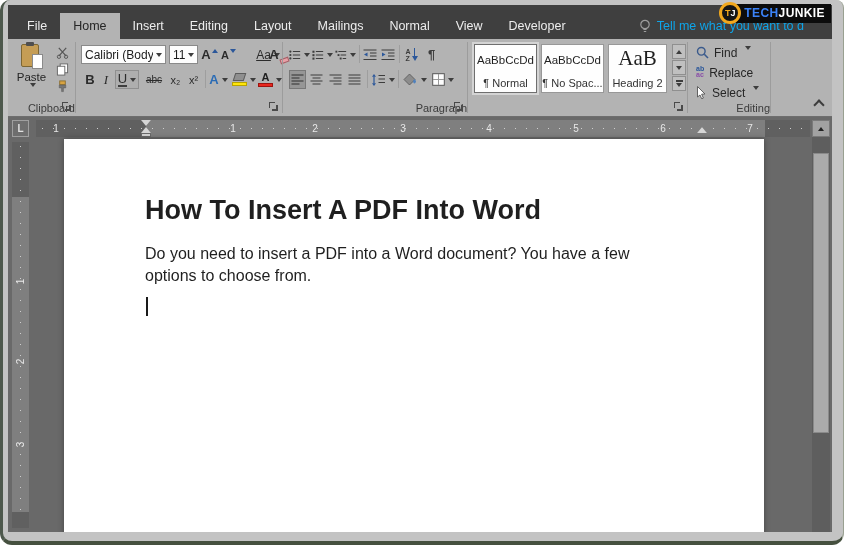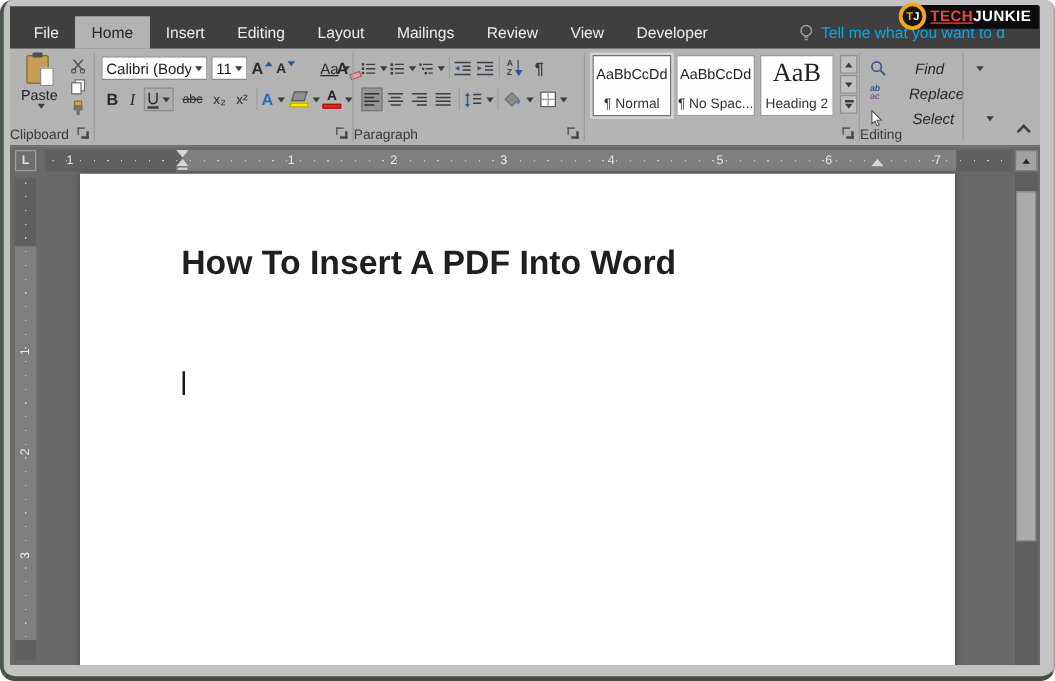--- a/index.html
+++ b/index.html
@@ -19,28 +19,28 @@
   .tellme{display:flex;align-items:center;gap:6px;color:#0ea5e9;font-size:12.5px;white-space:nowrap;}
 
   
   .logo{position:absolute;top:2px;right:12px;height:22px;display:flex;align-items:center;z-index:20;}
   .logo-circle{width:22px;height:22px;border-radius:50%;background:#151515;border:3px solid #f2a81d;
     display:flex;align-items:center;justify-content:center;font-size:9px;font-weight:bold;z-index:2;}
   .logo-circle .t{color:#f2a81d;}
   .logo-circle .j{color:#ffffff;}
   .logo-label{background:#0c0c0c;height:19px;line-height:19px;padding:0 6px 0 8px;margin-left:-5px;
     font-size:12px;font-weight:bold;letter-spacing:.4px;}
-  .logo-label .t{color:#ef4444;text-decoration:underline;}
+  .logo-label .t{color:#3b82f6;}
   .logo-label .j{color:#ffffff;}
 
   
   .ribbon{position:relative;height:78px;background:#b3b3b3;border-bottom:1px solid #6e6e6e;flex:0 0 auto;color:#2f2f2f;}
   .grp{position:absolute;top:0;height:77px;}
   .gsep{position:absolute;top:3px;bottom:3px;width:1px;background:#9c9c9c;}
-  .gfoot{position:absolute;bottom:2px;left:0;right:0;text-align:left;font-size:11px;color:#3b3b3b;}
+  .gfoot{position:absolute;bottom:2px;left:16px;right:0;text-align:right;font-size:11px;color:#3b3b3b;}
   .launcher{position:absolute;right:3px;bottom:4px;width:10px;height:10px;}
   .launcher::before{content:'';position:absolute;left:0;top:0;width:5px;height:5px;border-left:1.5px solid #4a4a4a;border-top:1.5px solid #4a4a4a;}
   .launcher::after{content:'';position:absolute;right:1px;bottom:1px;width:4px;height:4px;border-right:2px solid #4a4a4a;border-bottom:2px solid #4a4a4a;}
   .caret{display:inline-block;width:0;height:0;border-left:3.5px solid transparent;border-right:3.5px solid transparent;border-top:4px solid #3d3d3d;margin-left:3px;vertical-align:middle;}
   .idiv{position:absolute;top:3px;width:1px;height:18px;background:#9e9e9e;}
 
   
   .paste{position:absolute;left:5px;top:4px;width:37px;height:54px;display:flex;flex-direction:column;align-items:center;font-size:11.5px;color:#262626;}
   .clip-icon{position:relative;width:22px;height:26px;margin-bottom:2px;}
   .clip-board{position:absolute;left:0;top:1px;width:18px;height:23px;background:#c59d55;border:1px solid #7d6734;border-radius:2px;}
@@ -88,21 +88,21 @@
   .sprev{display:block;margin-top:9px;font-size:11.5px;color:#1f1f1f;white-space:nowrap;}
   .sprev.big{font-family:"Liberation Serif",serif;font-size:21px;margin-top:1px;font-weight:500;}
   .sname{position:absolute;left:0;right:0;bottom:3px;font-size:11px;color:#333;white-space:nowrap;overflow:hidden;}
   .sstack{position:absolute;left:204px;width:14px;top:5px;}
   .sstack .sbut{width:14px;height:15px;background:#c0c0c0;border:1px solid #8f8f8f;margin-bottom:1px;display:flex;align-items:center;justify-content:center;flex-direction:column;}
   .upcar{width:0;height:0;border-left:3px solid transparent;border-right:3px solid transparent;border-bottom:4px solid #3d3d3d;}
   .dncar{width:0;height:0;border-left:3px solid transparent;border-right:3px solid transparent;border-top:4px solid #3d3d3d;}
   .morebar{width:7px;height:1.5px;background:#3d3d3d;margin-bottom:1.5px;}
 
   
-  .erow{position:absolute;left:8px;display:flex;align-items:center;gap:23px;font-size:12px;color:#262626;height:17px;white-space:nowrap;font-style:italic;}
+  .erow{position:absolute;left:8px;display:flex;align-items:flex-start;gap:5px;font-size:12px;color:#262626;height:17px;white-space:nowrap;}
 
   .chev{position:absolute;right:9px;bottom:7px;width:8px;height:8px;border-left:2px solid #3d3d3d;border-top:2px solid #3d3d3d;transform:rotate(45deg);}
 
   
   .docarea{position:relative;flex:1;background:#696969;overflow:hidden;}
   .tabsel{position:absolute;left:4px;top:3px;width:17px;height:17px;background:#6e6e6e;border:1px solid #9f9f9f;
     color:#e0e0e0;font-size:10px;font-weight:bold;display:flex;align-items:center;justify-content:center;}
   .hruler{position:absolute;left:28px;top:3px;width:774px;height:17px;background:#606060;}
   .hruler .hactive{position:absolute;left:110px;width:619px;top:0;bottom:0;background:#7f7f7f;}
   .hticks{position:absolute;left:6px;right:6px;top:8px;height:1px;background:repeating-linear-gradient(90deg,#cfcfcf 0 1px,transparent 1px 11px);}
@@ -145,21 +145,21 @@
 
   <div class="app">
 
     <div class="titlebar">
       <div class="tab first">File</div>
       <div class="tab active">Home</div>
       <div class="tab">Insert</div>
       <div class="tab">Editing</div>
       <div class="tab">Layout</div>
       <div class="tab">Mailings</div>
-      <div class="tab">Review</div>
+      <div class="tab">Normal</div>
       <div class="tab">View</div>
       <div class="tab">Developer</div>
       <div class="tb-right">
         <div class="tellme">
           <svg class="ic" width="12" height="15" viewBox="0 0 12 15">
               <circle cx="6" cy="5.5" r="4.2" fill="none" stroke="#9d9d9d" stroke-width="1.2"></circle>
               <path d="M4.4 10.5 h3.2 M4.8 12.5 h2.4" stroke="#9d9d9d" stroke-width="1.2"></path>
             </svg>
           <span>Tell me what you want to d</span>
         </div>
@@ -465,20 +465,21 @@
 
       <div class="vruler">
         <div class="vticks"></div>
         <span class="vnum" style="top:134px;">1</span>
         <span class="vnum" style="top:214px;">2</span>
         <span class="vnum" style="top:297px;">3</span>
       </div>
 
       <div class="page">
         <div class="doc-heading">How To Insert A PDF Into Word</div>
+        <div class="doc-para">Do you need to insert a PDF into a Word document? You have a few options to choose from.</div>
         <div class="caret-cursor"></div>
       </div>
 
       <div class="vscroll">
         <div class="sb-up">
             <span class="upcar"></span>
           </div>
         <div class="sb-thumb"></div>
       </div>
 

